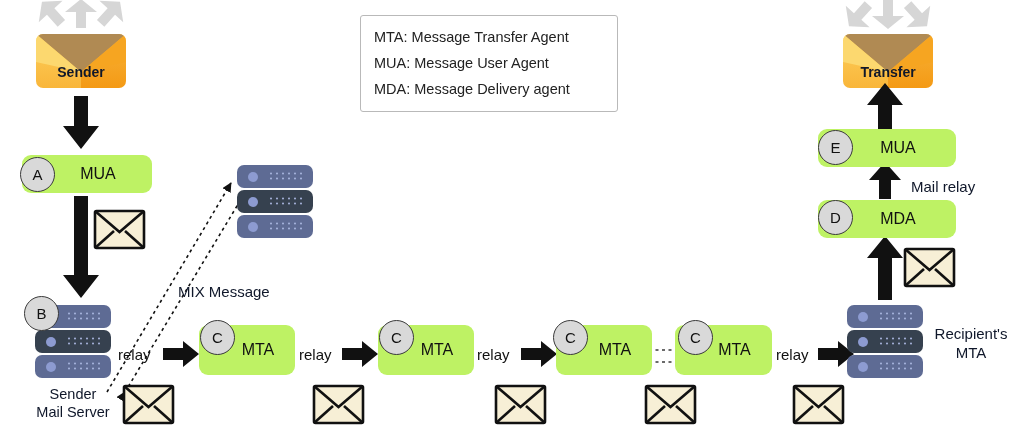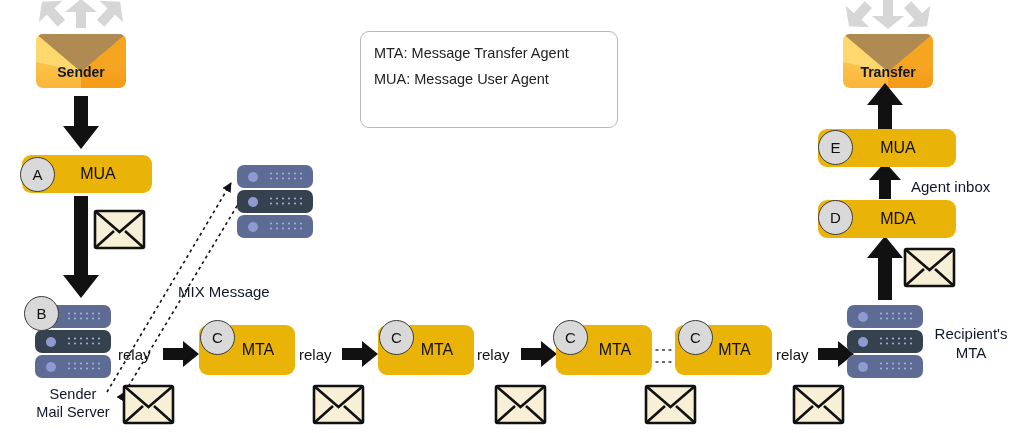--- a/index.html
+++ b/index.html
@@ -5,31 +5,31 @@
   html,body{margin:0;padding:0;background:#ffffff;}
   body{width:1016px;height:433px;position:relative;overflow:hidden;
        font-family:"Liberation Sans","DejaVu Sans",sans-serif;color:#111;}
   #stage{position:absolute;left:0;top:0;width:1016px;height:433px;}
 
   
   .lbl{position:absolute;font-size:15px;color:#0f172a;line-height:1.25;white-space:pre;}
   .lbl.c{text-align:center;}
 
   
-  .gbox{position:absolute;background:#eab308;border-radius:9px;}
+  .gbox{position:absolute;background:#bef264;border-radius:9px;}
   .gbox .gtxt{position:absolute;left:0;right:0;top:50%;transform:translateY(-50%);
               text-align:center;font-size:16px;color:#111;padding-left:22px;box-sizing:border-box;}
   .badge{position:absolute;width:35px;height:35px;border-radius:50%;
          background:#d9d9d9;border:1.6px solid #3a3a3a;box-sizing:border-box;
          display:flex;align-items:center;justify-content:center;
          font-size:15px;color:#111;z-index:6;}
 
   
-  #legend{position:absolute;left:360px;top:31px;width:258px;height:97px;
-          border:1.4px solid #b9b9b9;border-radius:9px;background:#fff;box-sizing:border-box;}
+  #legend{position:absolute;left:360px;top:15px;width:258px;height:97px;
+          border:1.4px solid #b9b9b9;border-radius:3px;background:#fff;box-sizing:border-box;}
   #legend .lrow{font-size:14.5px;color:#222;line-height:26px;padding-left:13px;white-space:nowrap;}
   #legend .lrow:first-child{padding-top:8px;}
 
   
   .rack{position:absolute;}
   .unit{position:absolute;left:0;width:100%;height:23px;border-radius:7px;box-sizing:border-box;}
   .unit.light{background:#5e6b94;}
   .unit.dark{background:#36414f;}
   .unit .led{position:absolute;left:11px;top:50%;transform:translateY(-50%);
              width:10px;height:10px;border-radius:50%;background:#8d9bd1;}
@@ -192,20 +192,21 @@
         </g>
     </g>
   </svg>
 
   <div class="lbl c" style="left:36px;top:64px;width:90px;font-size:14px;font-weight:bold;">Sender</div>
   <div class="lbl c" style="left:843px;top:64px;width:90px;font-size:14px;font-weight:bold;">Transfer</div>
 
   <div id="legend">
     <div class="lrow">MTA: Message Transfer Agent</div>
     <div class="lrow">MUA: Message User Agent</div>
+    <div class="lrow">MDA: Message Delivery agent</div>
   </div>
 
   <div class="gbox" style="left:22px;top:155px;width:130px;height:38px;">
     <div class="gtxt">MUA</div>
   </div>
   <div class="badge" style="left:20px;top:157px;">A</div>
 
   <div class="rack" style="left:35px;top:305px;width:76px;height:73px;">
     <div class="unit light" style="top:0;">
         <span class="led"></span>
@@ -402,15 +403,15 @@
   <div class="gbox" style="left:818px;top:200px;width:138px;height:38px;">
     <div class="gtxt">MDA</div>
   </div>
   <div class="badge" style="left:818px;top:200px;">D</div>
 
   <div class="gbox" style="left:818px;top:129px;width:138px;height:38px;">
     <div class="gtxt">MUA</div>
   </div>
   <div class="badge" style="left:818px;top:130px;">E</div>
 
-  <div class="lbl" style="left:911px;top:178px;font-size:15px;">Agent inbox</div>
+  <div class="lbl" style="left:911px;top:178px;font-size:15px;">Mail relay</div>
 
 </div>
 
 </body></html>

